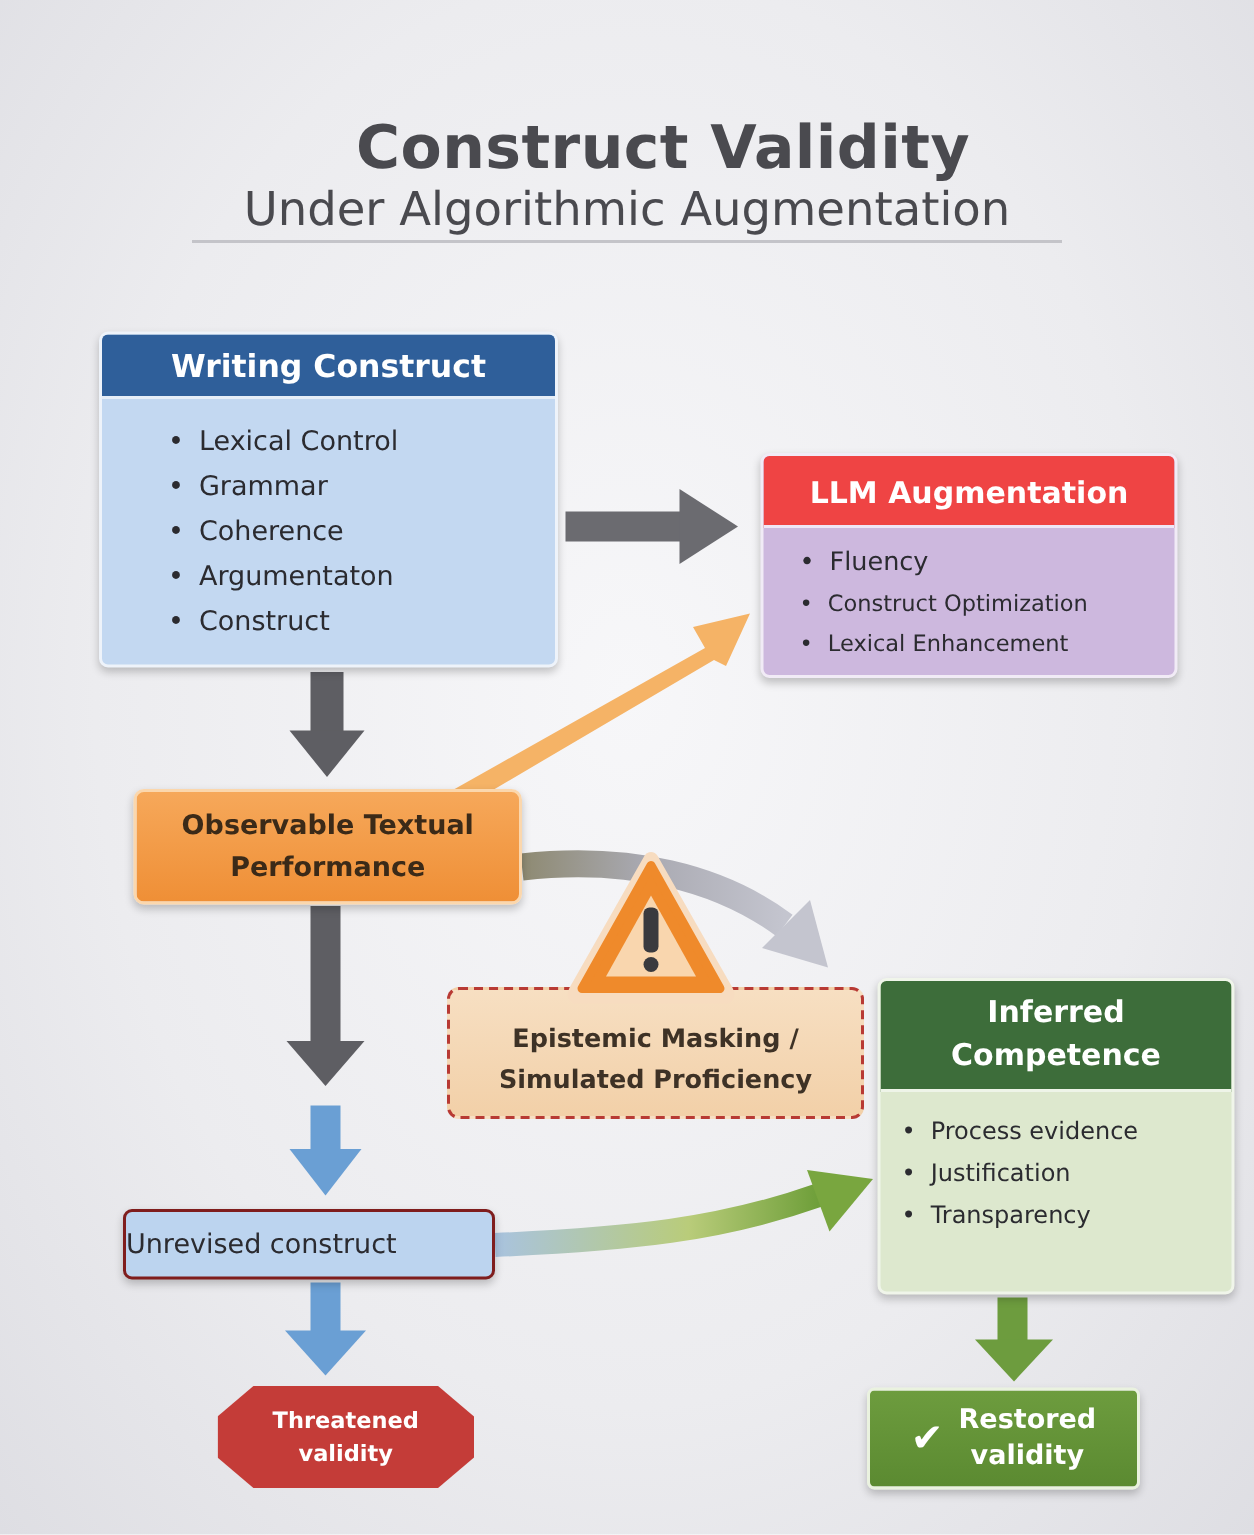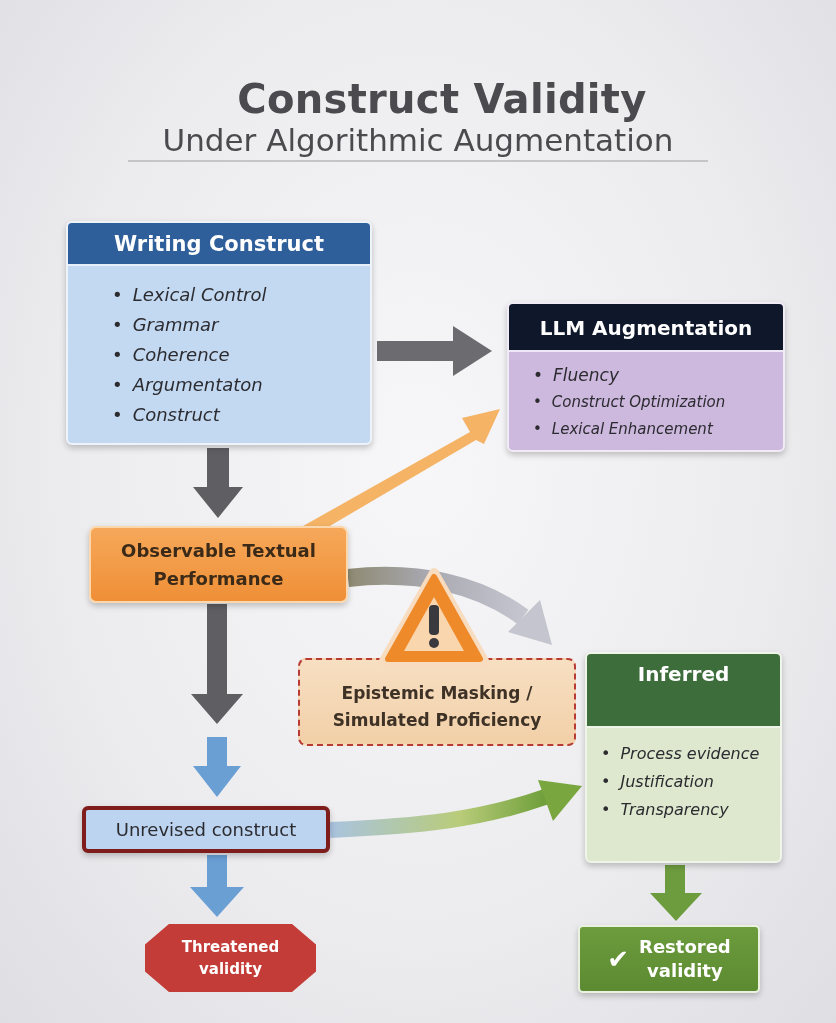--- a/index.html
+++ b/index.html
@@ -17,41 +17,41 @@
   .subtitle {
     position: absolute; left: 0; top: 122px; width: 836px; text-align: center;
     font-size: 31px; color: #4a4a4f;
   }
   .rule {
     position: absolute; left: 128px; top: 160px; width: 580px; height: 2px; background: #c4c4c9;
   }
   svg.arrows { position: absolute; left: 0; top: 0; width: 836px; height: 1023px; }
   .box { position: absolute; border-radius: 6px; box-shadow: 0 3px 6px rgba(0,0,0,0.22); overflow: hidden; }
   .box .head { color: #fff; font-weight: bold; text-align: center; }
-  .box ul { list-style: none; font-style: italic; }
+  .box ul { list-style: none; }
   .box li::before { content: "\2022"; margin-right: 10px; }
 
   #writing { left: 66px; top: 221px; width: 306px; height: 224px; background: #c3d8f1; border: 2px solid #eef3fa; }
   #writing .head { background: #2f5f9a; height: 43px; line-height: 43px; font-size: 21px; border-bottom: 2px solid #e6eef8; }
   #writing ul { padding: 14px 0 0 44px; font-size: 18px; line-height: 30px; color: #2b2b30; }
 
   #llm { left: 507px; top: 302px; width: 278px; height: 150px; background: #cdb8de; border: 2px solid #f1ebf6; }
-  #llm .head { background: #0f172a; height: 48px; line-height: 48px; font-size: 20px; border-bottom: 2px solid #efe6f6; }
+  #llm .head { background: #ef4444; height: 48px; line-height: 48px; font-size: 20px; border-bottom: 2px solid #efe6f6; }
   #llm ul { padding: 10px 0 0 24px; font-size: 15px; line-height: 27px; color: #2b2b30; }
   #llm li:first-child { font-size: 17px; }
 
   #observable { left: 89px; top: 526px; width: 259px; height: 77px; border-radius: 7px; background: linear-gradient(#f6a85a, #ef8f36); border: 2px solid #fbd7ad; display: flex; align-items: center; justify-content: center; text-align: center; font-size: 18px; font-weight: bold; color: #3b2a18; line-height: 28px; }
 
   #masking { left: 298px; top: 658px; width: 278px; height: 88px; border-radius: 8px; background: linear-gradient(#f7dfc2, #f2d0a8); border: 2.5px dashed #b83a34; box-shadow: none; display: flex; align-items: flex-end; justify-content: center; padding-bottom: 10px; text-align: center; font-size: 17px; font-weight: bold; color: #3e3226; line-height: 27px; }
 
-  #inferred { left: 585px; top: 652px; width: 197px; height: 211px; background: #dde8ce; border: 2px solid #f0f5ea; }
+  #inferred { left: 585px; top: 652px; width: 238px; height: 211px; background: #dde8ce; border: 2px solid #f0f5ea; }
   #inferred .head { background: #3d6d3a; height: 74px; padding-top: 6px; font-size: 20px; line-height: 29px; border-bottom: 2px solid #eef4e8; }
   #inferred ul { padding: 12px 0 0 14px; font-size: 16px; line-height: 28px; color: #2b2b30; }
 
-  #unrevised { left: 82px; top: 806px; width: 248px; height: 47px; border-radius: 6px; background: #bcd4ef; border: 4px solid #7f1d1d; display: flex; align-items: center; justify-content: center; font-size: 18px; color: #2b2b30; }
+  #unrevised { left: 82px; top: 806px; width: 248px; height: 47px; border-radius: 6px; background: #bcd4ef; border: 2px solid #7f1d1d; display: flex; align-items: center; justify-content: flex-start; font-size: 18px; color: #2b2b30; }
 
   #threatened { position: absolute; left: 145px; top: 924px; width: 171px; height: 68px; background: #c43c38; clip-path: polygon(14% 0, 86% 0, 100% 30%, 100% 70%, 86% 100%, 14% 100%, 0 70%, 0 30%); display: flex; align-items: center; justify-content: center; text-align: center; color: #fff; font-weight: bold; font-size: 15px; line-height: 22px; }
 
   #restored { left: 578px; top: 925px; width: 182px; height: 68px; border-radius: 5px; background: linear-gradient(#6d9c3e, #5b8a31); border: 2px solid #eaf2df; display: flex; align-items: center; justify-content: center; color: #fff; font-weight: bold; font-size: 18px; line-height: 24px; }
   #restored .check { font-size: 26px; margin-right: 10px; }
   #restored .txt { text-align: center; }
 </style>
 </head>
 <body>
 
@@ -156,20 +156,21 @@
   <path d="M56,6 L106,94 Q108,98 103,98 L9,98 Q4,98 6,94 Z" fill="#f7dcc0" stroke="#f7dcc0" stroke-width="10" stroke-linejoin="round"></path>
   <path d="M56,10 L102,92 L10,92 Z" fill="#ef8a2b" stroke="#ef8a2b" stroke-width="6" stroke-linejoin="round"></path>
   <path d="M56,30 L86,84 L26,84 Z" fill="#f9d6ae"></path>
   <rect x="51" y="38" width="10" height="30" rx="4" fill="#3a3a3e"></rect>
   <circle cx="56" cy="76" r="5" fill="#3a3a3e"></circle>
 </svg>
 
 <div class="box" id="inferred">
   <div class="head">
     <div>Inferred</div>
+    <div>Competence</div>
   </div>
   <ul>
     <li>Process evidence</li>
     <li>Justification</li>
     <li>Transparency</li>
   </ul>
 </div>
 
 <div class="box" id="unrevised">
   <span>Unrevised construct</span>

